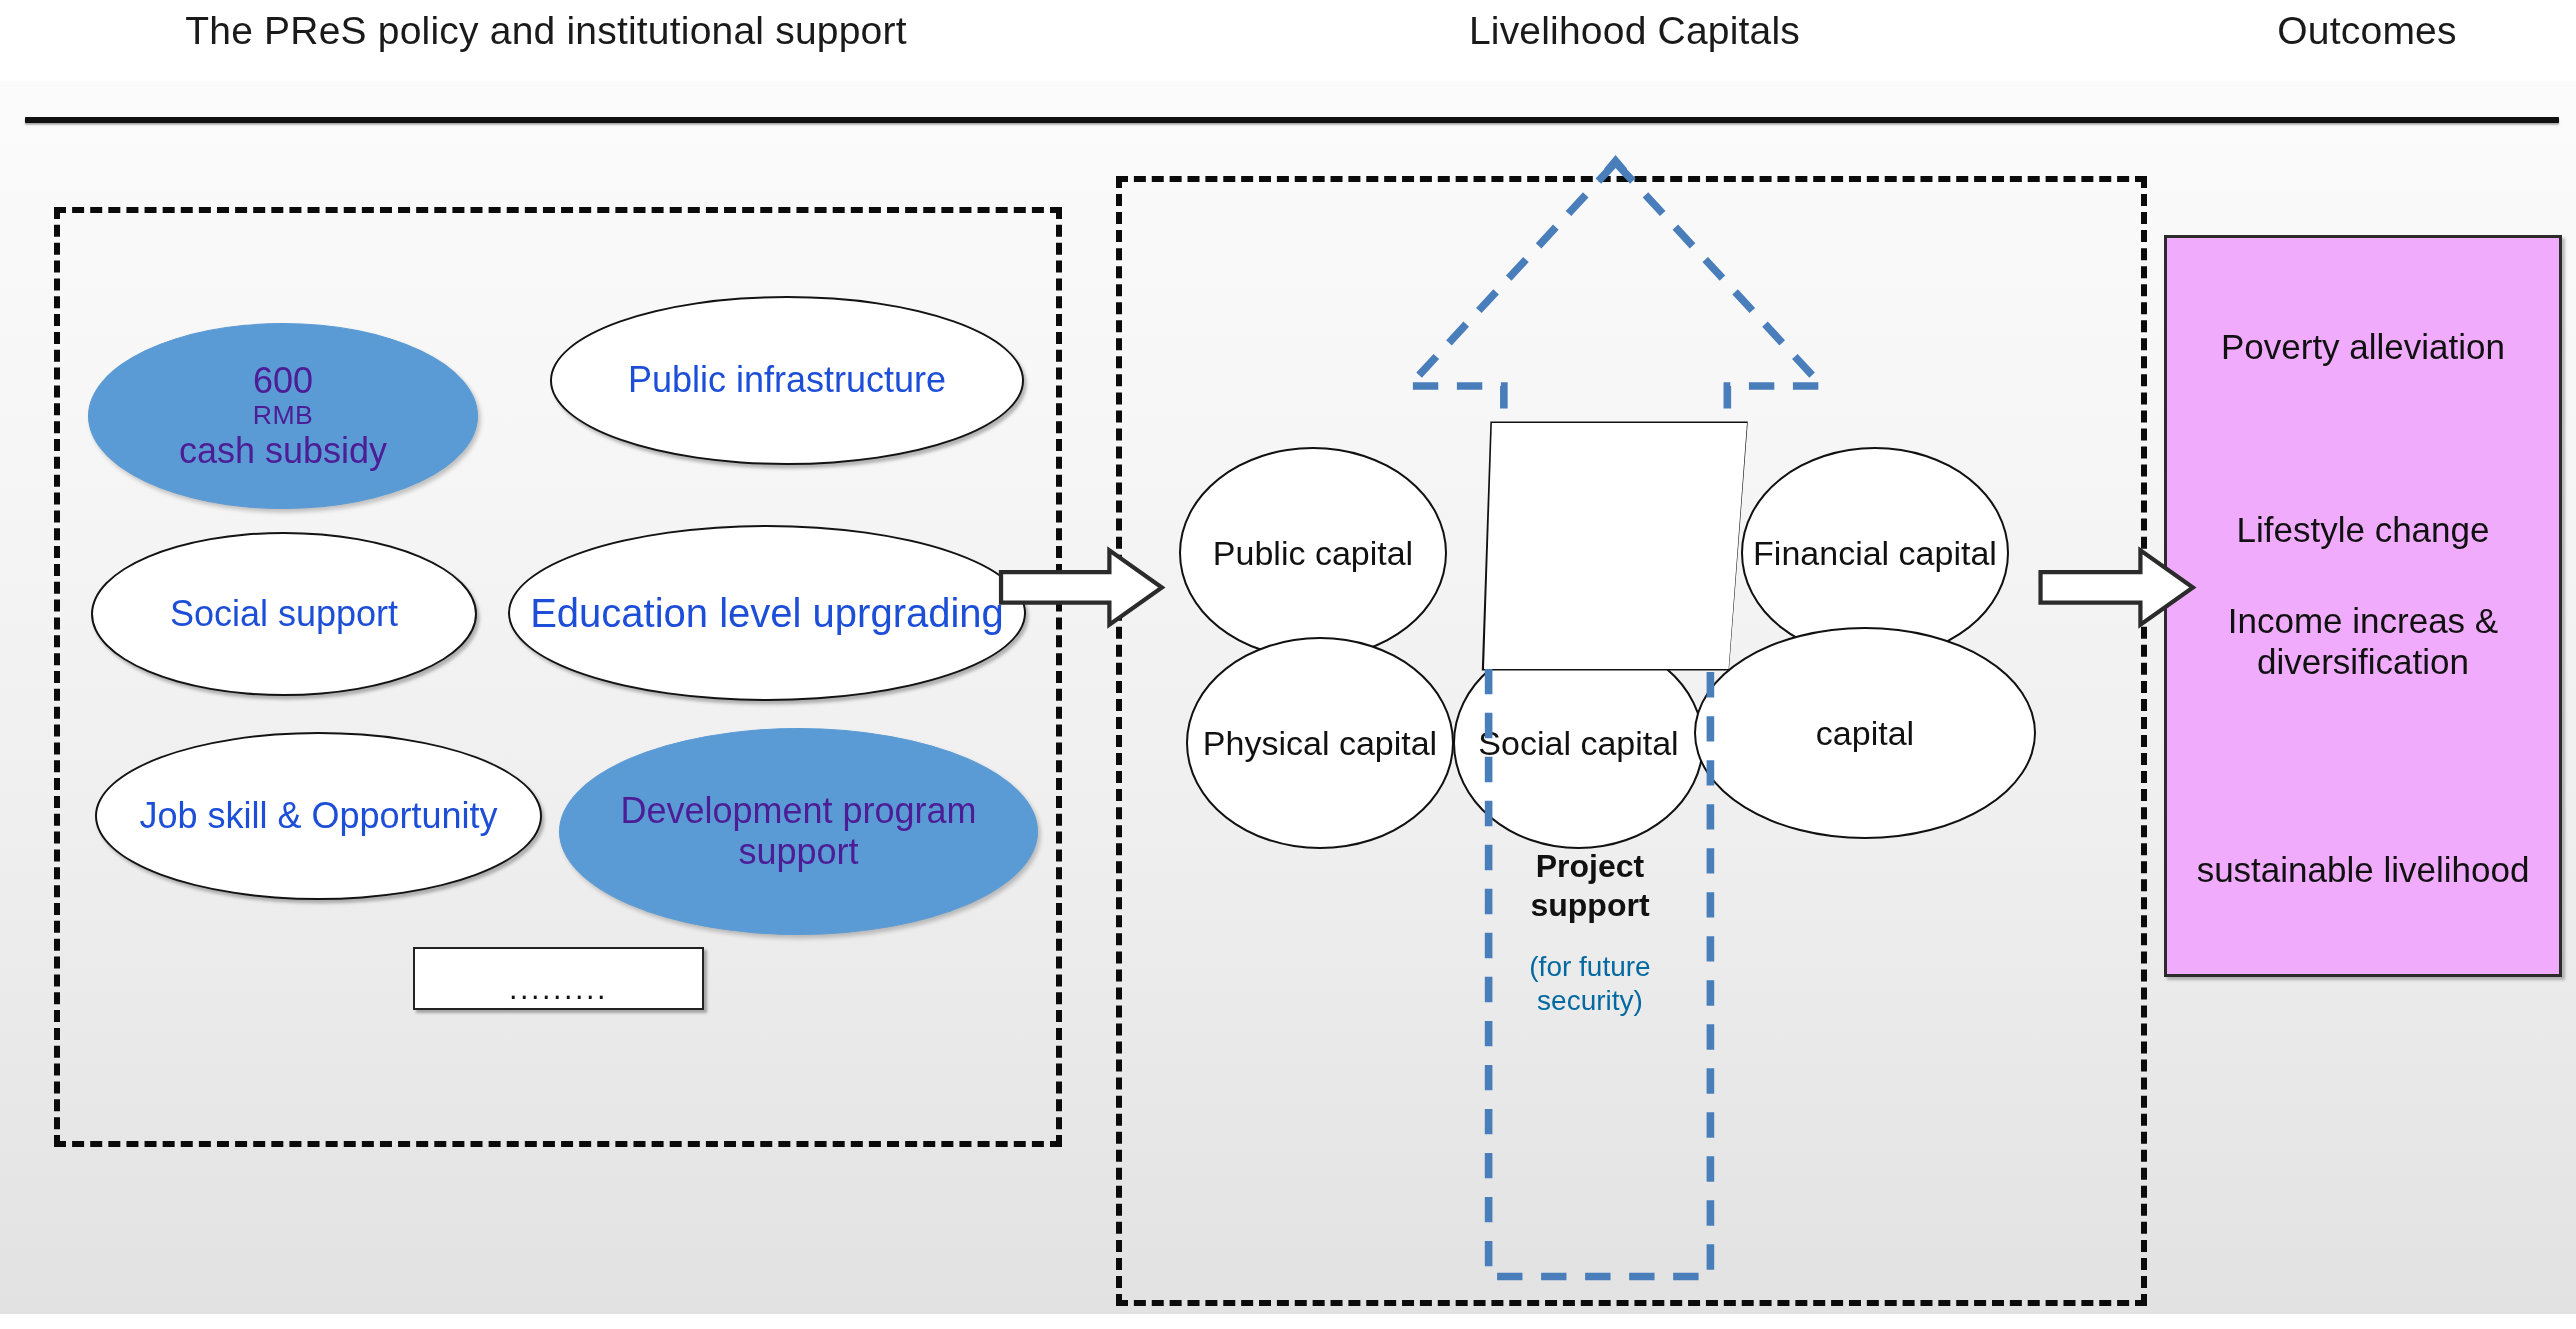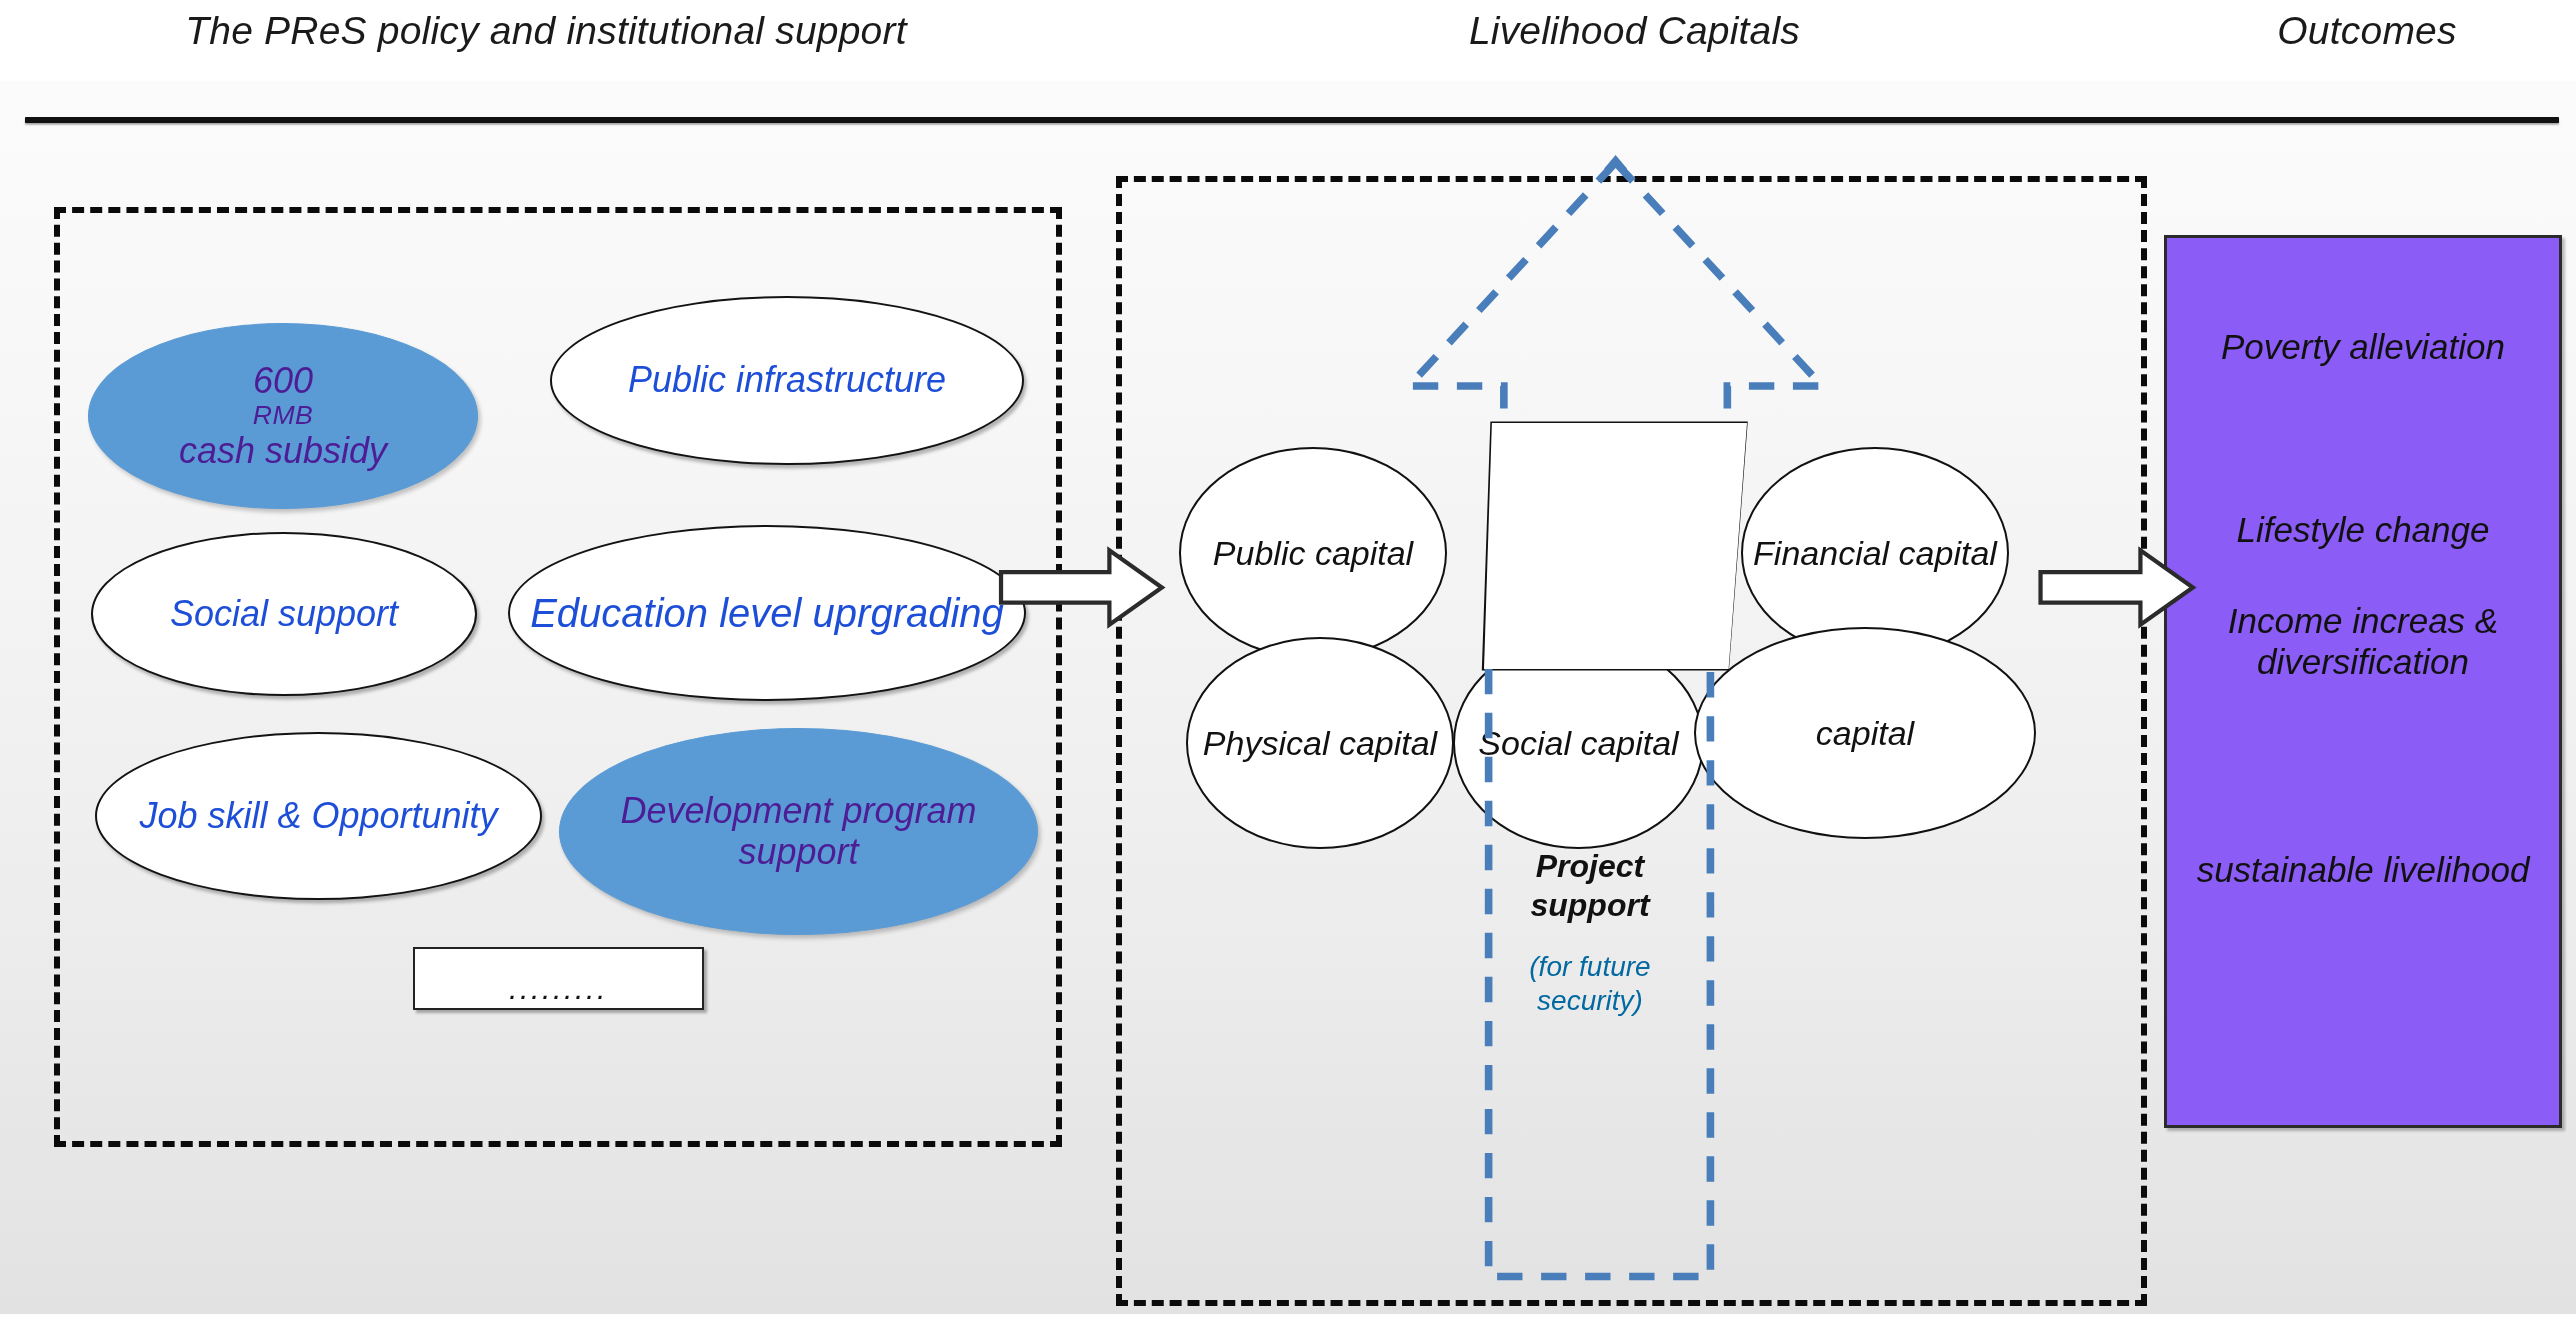--- a/index.html
+++ b/index.html
@@ -2,21 +2,20 @@
 <html style="font-size:13.5px"><head>
 <meta charset="utf-8">
 <style>
   html,body{margin:0;padding:0;background:#ffffff;}
   body{font-family:"Liberation Sans","DejaVu Sans",sans-serif;}
   #stage{
     position:relative;
     width:2576px;height:1329px;
     overflow:hidden;
     background:#ffffff;
-    font-style:italic;
   }
   
   #bodyBg{
     position:absolute;left:0;top:81px;width:2576px;height:1233px;
     background:linear-gradient(180deg,#fbfbfb 0%,#f7f7f7 25%,#efefef 60%,#e2e2e2 100%);
   }
   
   .hdr{
     position:absolute;top:8.5px;
     font-size:39px;color:#1a1a1a;text-align:center;white-space:nowrap;
@@ -26,22 +25,22 @@
     position:absolute;left:25.4px;top:117px;width:2534px;height:6px;
     background:#111;border-radius:0.8px;
     box-shadow:0 1.7px 1.7px rgba(0,0,0,.35);
   }
   
   .dashPanel{position:absolute;border:6px dashed #0b0b0b;box-sizing:border-box;}
   #leftPanel{left:54px;top:207px;width:1008px;height:940px;}
   #midPanel{left:1116px;top:176px;width:1031px;height:1130px;}
   
   #outcomeBox{
-    position:absolute;left:2164px;top:235px;width:398px;height:893px;
-    background:#8b5cf6;border:3.4px solid #2b2b2b;box-sizing:border-box;
+    position:absolute;left:2164px;top:235px;width:398px;height:742px;
+    background:#f0abfc;border:3.4px solid #2b2b2b;box-sizing:border-box;
     box-shadow:2.5px 2.5px 2.5px rgba(0,0,0,.25);
   }
   #outcomeBox .oline{
     position:absolute;left:0;width:100%;text-align:center;
     font-size:35px;color:#111;line-height:1.18;
   }
   
   .ell{
     position:absolute;border-radius:50%;
     display:flex;align-items:center;justify-content:center;

